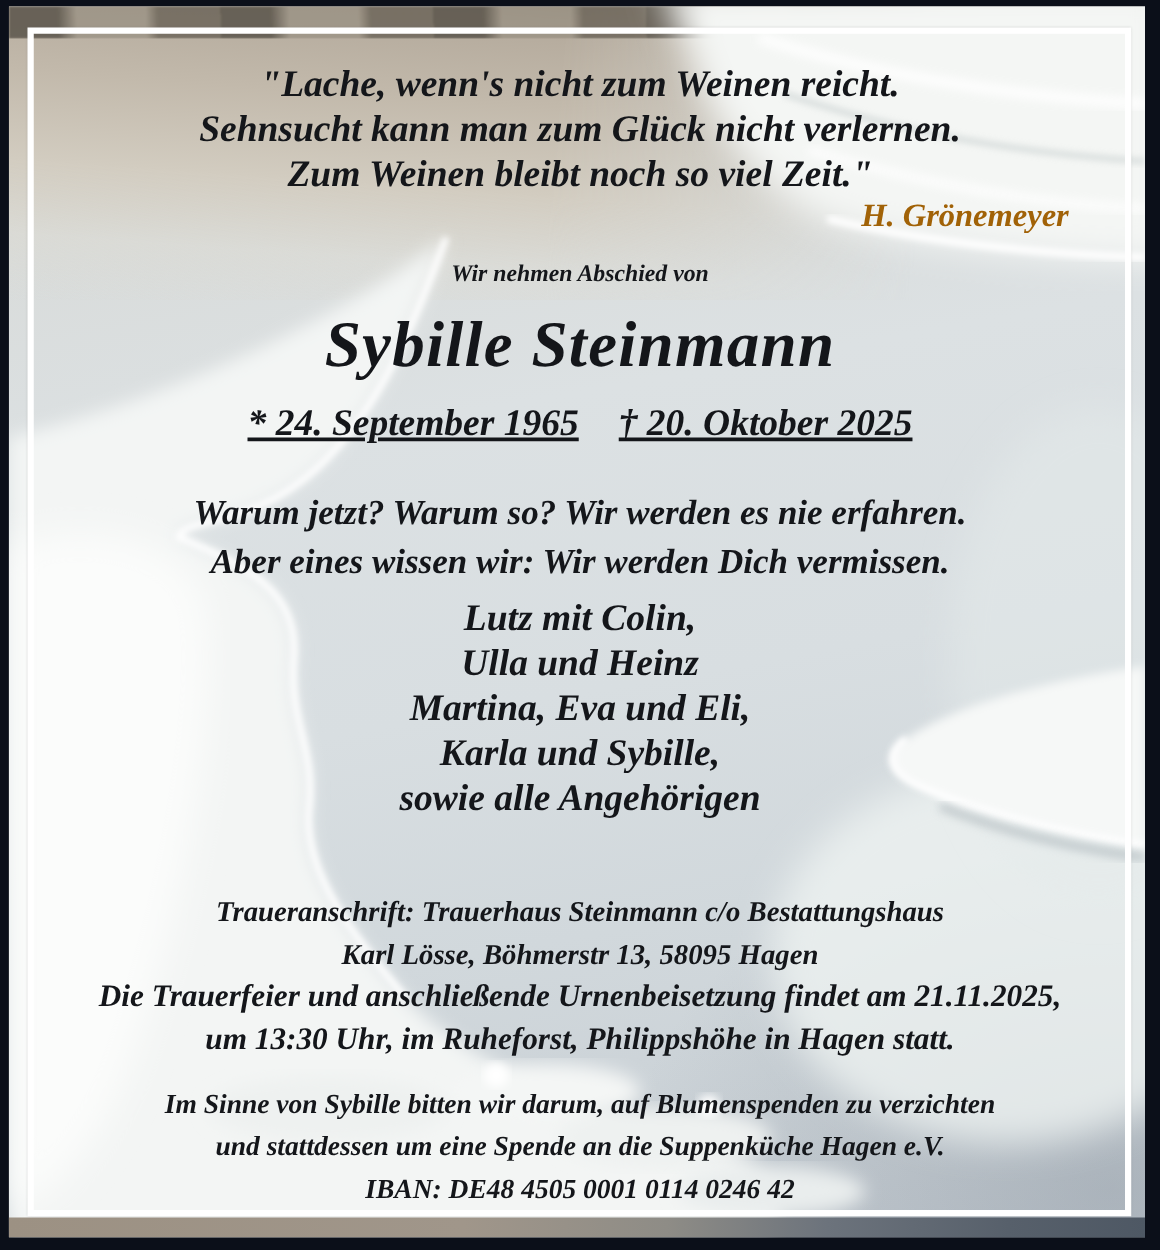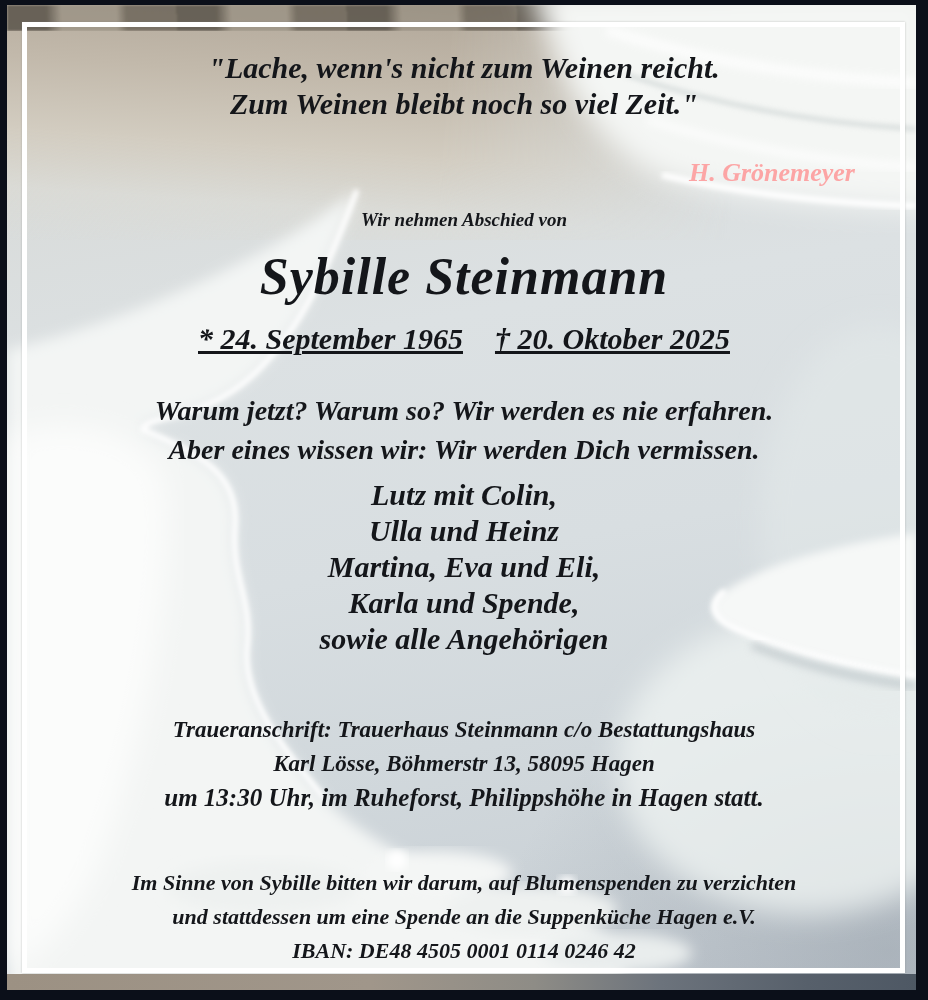--- a/index.html
+++ b/index.html
@@ -47,21 +47,21 @@
     position:absolute;left:22px;top:22px;width:883px;height:951px;
     box-sizing:border-box;border:5px solid #ffffff;
     box-shadow:0 0 2px rgba(120,120,120,.4);
   }
   
   .txt{
     position:absolute;left:0;right:0;
     color:#14161a;font-weight:700;font-style:italic;text-align:center;
   }
   .quote{top:50px;font-size:30px;line-height:36px;}
-  .attribution{position:absolute;right:73px;top:158px;color:#fca5a5;
+  .attribution{position:absolute;right:73px;top:158px;color:#a16207;
     font-weight:700;font-style:italic;font-size:26px;}
   .intro{top:209px;font-size:19px;}
   .name{top:240px;font-size:52px;line-height:74px;letter-spacing:1px;margin:0;}
   .dates{top:322px;font-size:30px;text-decoration:underline;}
   .dates .gap{display:inline-block;width:32px;}
   .lament{top:391px;font-size:28px;line-height:39px;}
   .mourners{top:477px;font-size:30px;line-height:36px;}
   .address{top:713px;font-size:23px;line-height:34px;}
   .ceremony{top:781px;font-size:25px;line-height:34px;}
   .donation{top:866px;font-size:22px;line-height:34px;}
@@ -120,20 +120,21 @@
       <circle filter="url(#b4)" cx="560" cy="880" r="9" fill="#ffffff"></circle>
     </svg>
 
     <div class="shore-bottom"></div>
   </div>
 
   <div class="frame"></div>
 
   <div class="txt quote">
     <div>"Lache, wenn's nicht zum Weinen reicht.</div>
+    <div>Sehnsucht kann man zum Glück nicht verlernen.</div>
     <div>Zum Weinen bleibt noch so viel Zeit."</div>
   </div>
 
   <div class="attribution">H. Grönemeyer</div>
 
   <div class="txt intro">Wir nehmen Abschied von</div>
 
   <h1 class="txt name">Sybille Steinmann</h1>
 
   <div class="txt dates">
@@ -142,30 +143,31 @@
 
   <div class="txt lament">
     <div>Warum jetzt? Warum so? Wir werden es nie erfahren.</div>
     <div>Aber eines wissen wir: Wir werden Dich vermissen.</div>
   </div>
 
   <div class="txt mourners">
     <div>Lutz mit Colin,</div>
     <div>Ulla und Heinz</div>
     <div>Martina, Eva und Eli,</div>
-    <div>Karla und Spende,</div>
+    <div>Karla und Sybille,</div>
     <div>sowie alle Angehörigen</div>
   </div>
 
   <div class="txt address">
     <div>Traueranschrift: Trauerhaus Steinmann c/o Bestattungshaus</div>
     <div>Karl Lösse, Böhmerstr 13, 58095 Hagen</div>
   </div>
 
   <div class="txt ceremony">
+    <div>Die Trauerfeier und anschließende Urnenbeisetzung findet am 21.11.2025,</div>
     <div>um 13:30 Uhr, im Ruheforst, Philippshöhe in Hagen statt.</div>
   </div>
 
   <div class="txt donation">
     <div>Im Sinne von Sybille bitten wir darum, auf Blumenspenden zu verzichten</div>
     <div>und stattdessen um eine Spende an die Suppenküche Hagen e.V.</div>
     <div>IBAN: DE48 4505 0001 0114 0246 42</div>
   </div>
 
 </div>

